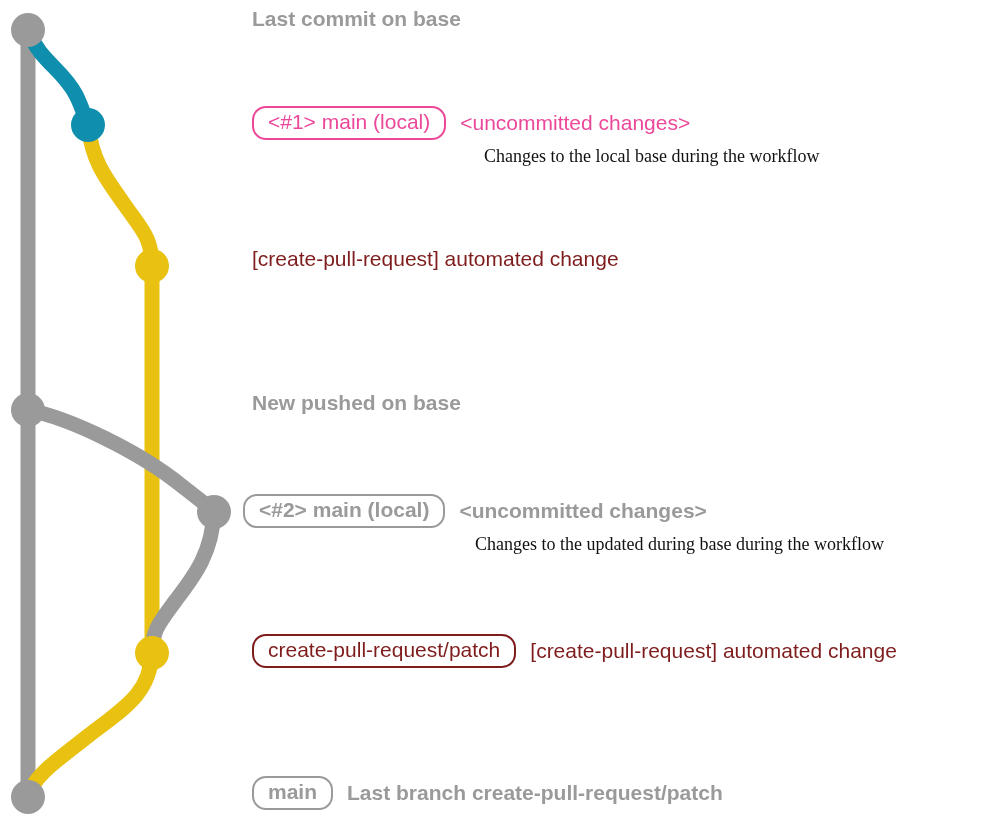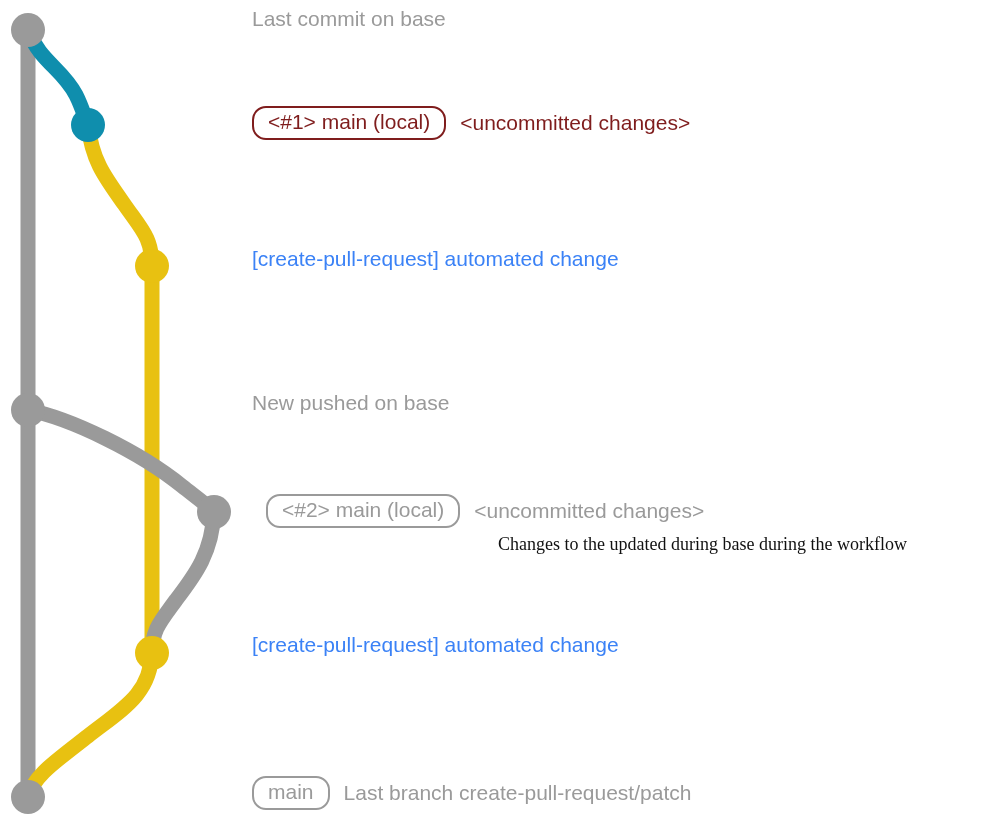--- a/index.html
+++ b/index.html
@@ -50,30 +50,30 @@
   .pill + .headline {
     margin-left: 14px;
   }
   .subtext {
     font-family: "Liberation Serif", serif;
     font-size: 18px;
     color: #111111;
     white-space: nowrap;
     margin-top: 6px;
   }
-  .teal   { color: #7f1d1d; }
-  .yellow { color: #3b82f6; }
-  .gray   { color: #9a9a9a; }
+  .teal   { color: #ec4899; }
+  .yellow { color: #7f1d1d; }
+  .gray   { color: #9a9a9a; font-weight: bold; }
 
   
   #lane-last-commit   { top: 8px;   left: 252px; }
   #lane-commit-1      { top: 106px; left: 252px; }
   #lane-commit-2      { top: 248px; left: 252px; }
   #lane-new-commit    { top: 392px; left: 252px; }
-  #lane-commit-3      { top: 494px; left: 266px; }
+  #lane-commit-3      { top: 494px; left: 243px; }
   #lane-commit-4      { top: 634px; left: 252px; }
   #lane-merge         { top: 776px; left: 252px; text-align: right; }
 
   .sub-indent-1 { margin-left: 232px; }
   .sub-indent-2 { margin-left:  18px; }
   .sub-indent-3 { margin-left: 232px; }
   .sub-indent-4 { margin-left: 312px; }
 </style>
 </head>
 <body>
@@ -112,20 +112,21 @@
     </div>
   </div>
 </div>
 
 <div class="lane" id="lane-commit-1">
   <div>
     <div class="row-main">
       <span class="pill teal">&lt;#1&gt; main (local)</span>
       <span class="headline teal">&lt;uncommitted changes&gt;</span>
     </div>
+    <div class="subtext sub-indent-1">Changes to the local base during the workflow</div>
   </div>
 </div>
 
 <div class="lane" id="lane-commit-2">
   <div>
     <div class="row-main">
       <span class="headline yellow">[create-pull-request] automated change</span>
     </div>
   </div>
 </div>
@@ -144,20 +145,21 @@
       <span class="pill gray">&lt;#2&gt; main (local)</span>
       <span class="headline gray">&lt;uncommitted changes&gt;</span>
     </div>
     <div class="subtext sub-indent-3">Changes to the updated during base during the workflow</div>
   </div>
 </div>
 
 <div class="lane" id="lane-commit-4">
   <div>
     <div class="row-main">
+      <span class="pill yellow">create-pull-request/patch</span>
       <span class="headline yellow">[create-pull-request] automated change</span>
     </div>
   </div>
 </div>
 
 <div class="lane" id="lane-merge">
   <div>
     <div class="row-main">
       <span class="pill gray">main</span>
       <span class="headline gray">Last branch create-pull-request/patch</span>

